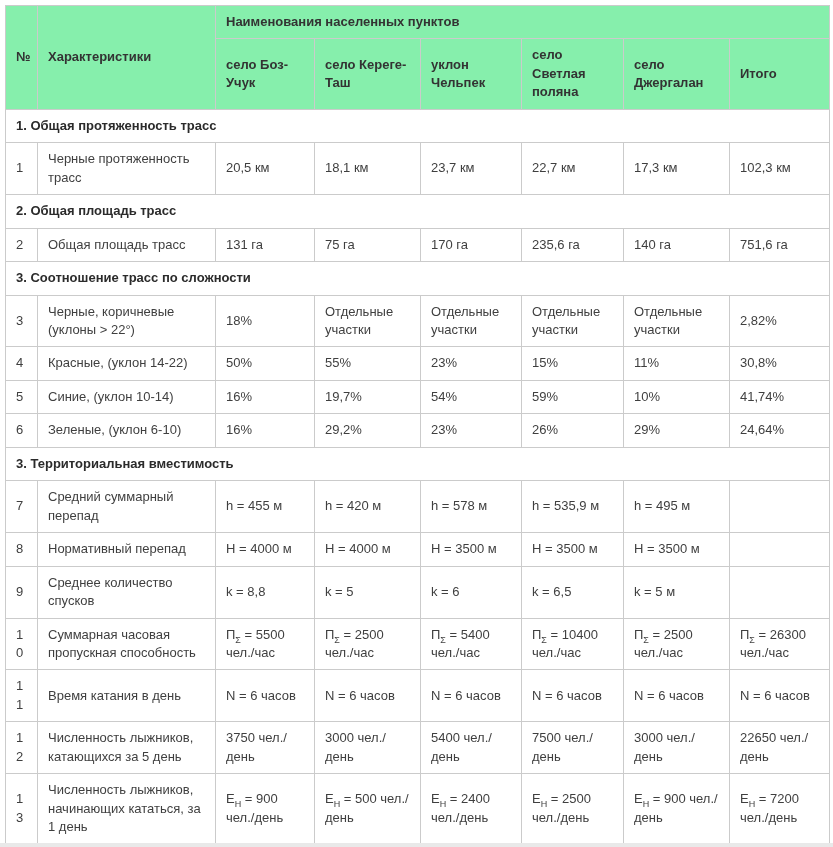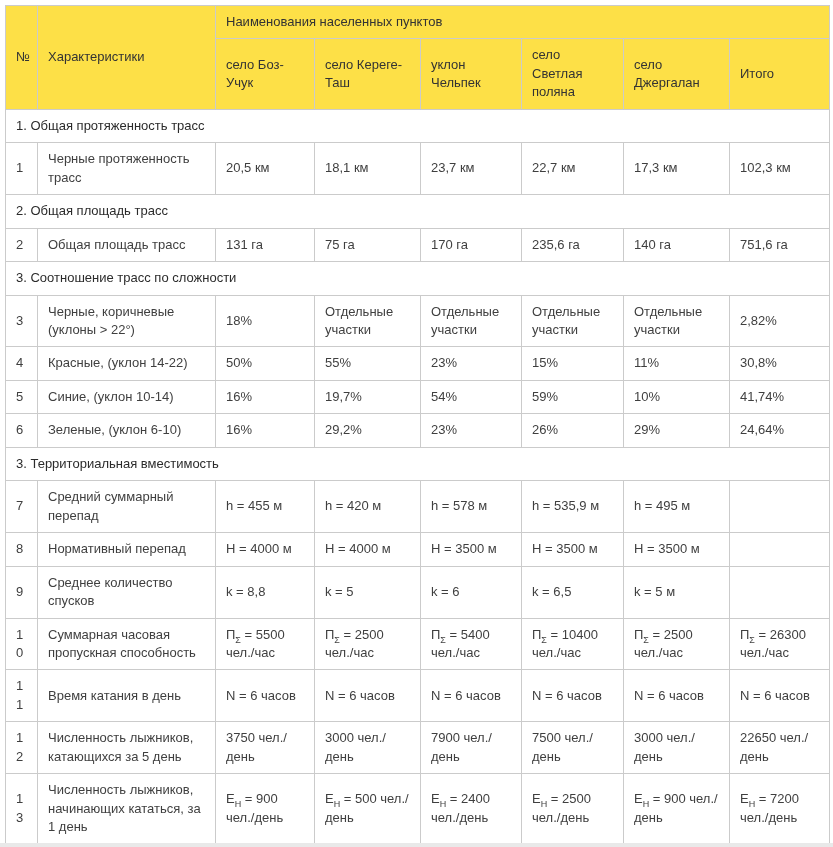--- a/index.html
+++ b/index.html
@@ -27,28 +27,28 @@
   table.data-table th,
   table.data-table td {
     border: 1px solid #cbcbcb;
     padding: 7px 10px;
     vertical-align: middle;
     text-align: left;
     line-height: 1.42;
     word-wrap: break-word;
   }
   table.data-table thead th {
-    background: #fde047;
+    background: #86efac;
     color: #333333;
-    font-weight: normal;
+    font-weight: bold;
   }
   tr.section-row td {
     background: #ffffff;
     color: #2b2b2b;
-    font-weight: normal;
+    font-weight: bold;
     padding: 7px 10px;
   }
   td.num { text-align: left; }
   sub {
     font-size: 9px;
     line-height: 0;
   }
   .bottom-strip {
     position: absolute;
     left: 0;
@@ -209,21 +209,21 @@
           <td>N = 6 часов</td>
           <td>N = 6 часов</td>
           <td>N = 6 часов</td>
           <td>N = 6 часов</td>
         </tr>
         <tr>
           <td class="num">12</td>
           <td>Численность лыжников, катающихся за 5 день</td>
           <td>3750 чел./день</td>
           <td>3000 чел./день</td>
-          <td>7900 чел./день</td>
+          <td>5400 чел./день</td>
           <td>7500 чел./день</td>
           <td>3000 чел./день</td>
           <td>22650 чел./день</td>
         </tr>
         <tr>
           <td class="num">13</td>
           <td>Численность лыжников, начинающих кататься, за 1 день</td>
           <td>Е<sub>Н</sub> = 900 чел./день</td>
           <td>Е<sub>Н</sub> = 500 чел./день</td>
           <td>Е<sub>Н</sub> = 2400 чел./день</td>

